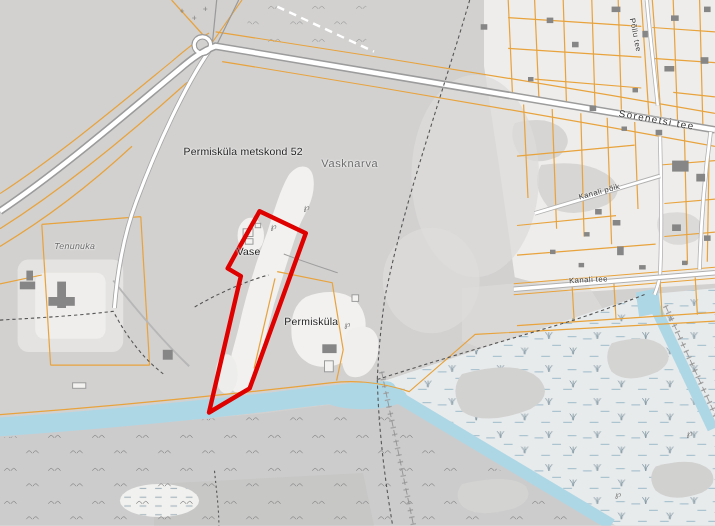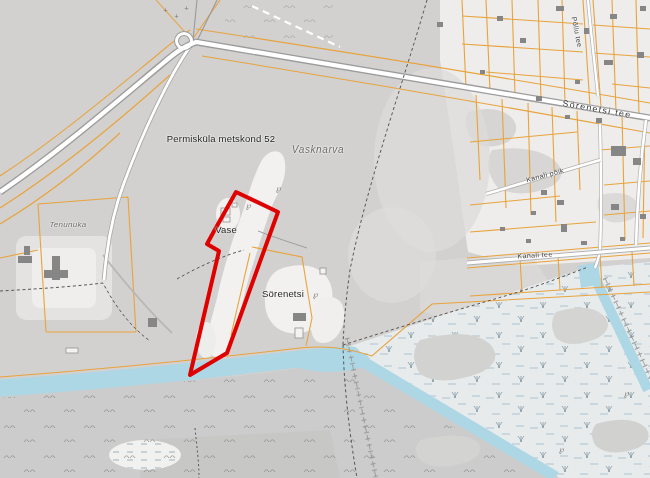--- a/index.html
+++ b/index.html
@@ -8,21 +8,21 @@
     font-family:"Liberation Sans","DejaVu Sans",sans-serif;
     background:#d2d1d0;
   }
   #map-frame svg{position:absolute;left:0;top:0;}
   .maplabel{
     position:absolute;transform:translate(-50%,-50%);
     white-space:nowrap;pointer-events:none;color:#1c1c1c;
     text-shadow:0 0 2px #fff,0 0 2px #fff;
   }
   .lbl-bold{font-weight:normal;font-size:9.5px;letter-spacing:.2px;}
-  .lbl-place{font-style:italic;color:#6a6a6a;font-size:10px;letter-spacing:.6px;}
+  .lbl-place{color:#6a6a6a;font-size:10px;letter-spacing:.6px;}
   .lbl-place-sm{font-style:italic;color:#6a6a6a;font-size:8px;letter-spacing:.3px;}
   .lbl-road{font-size:9px;color:#333;letter-spacing:1.3px;}
   .lbl-road-sm{font-size:7px;color:#3a3a3a;letter-spacing:.4px;}
 </style>
 </head>
 <body>
 
 <div id="map-frame">
 <svg width="650" height="478" viewBox="0 0 650 478">
   <defs>
@@ -228,19 +228,19 @@
         <text x="174" y="18">+</text>
         <text x="184" y="10">+</text>
   </g>
 
   <path d="M236,192 L278,212 L227,353 L190,375 L219,251 L207,244 L213,233 Z" fill="none" stroke="#df0000" stroke-width="4" stroke-linejoin="round"></path>
 </svg>
 
 <div class="maplabel lbl-bold" style="left:221px;top:138px;">Permisküla metskond 52</div>
 <div class="maplabel lbl-place" style="left:318px;top:149px;">Vasknarva</div>
 <div class="maplabel lbl-bold" style="left:226px;top:229px;">Vase</div>
-<div class="maplabel lbl-bold" style="left:283px;top:293px;">Sörenetsi</div>
+<div class="maplabel lbl-bold" style="left:283px;top:293px;">Permisküla</div>
 <div class="maplabel lbl-place-sm" style="left:68px;top:224px;">Tenunuka</div>
 <div class="maplabel lbl-road" style="left:597px;top:109px;transform:translate(-50%,-50%) rotate(10deg);">Sörenetsi tee</div>
 <div class="maplabel lbl-road-sm" style="left:545px;top:175px;transform:translate(-50%,-50%) rotate(-15deg);">Kanali põik</div>
 <div class="maplabel lbl-road-sm" style="left:535px;top:255px;transform:translate(-50%,-50%) rotate(-3deg);">Kanali tee</div>
 <div class="maplabel lbl-road-sm" style="left:577px;top:32px;transform:translate(-50%,-50%) rotate(79deg);">Põllu tee</div>
 </div>
 
 </body></html>

